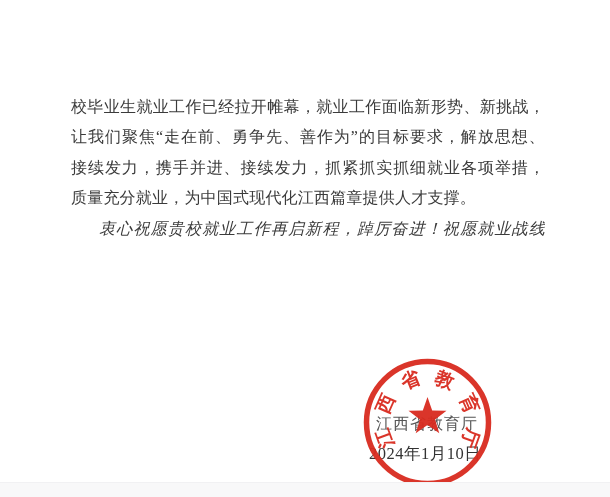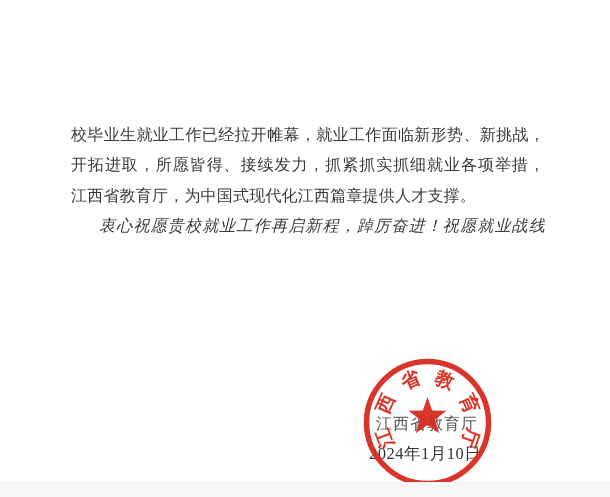--- a/index.html
+++ b/index.html
@@ -7,21 +7,21 @@
     position: relative;
     width: 610px;
     height: 497px;
     background: #ffffff;
     overflow: hidden;
     font-family: "Liberation Serif", "DejaVu Serif", serif;
   }
   .body-text {
     position: absolute;
     left: 71px;
-    top: 120px;
+    top: 92px;
     width: 474px;
     font-size: 16px;
     color: #3b3b3b;
   }
   .line {
     height: 30.4px;
     line-height: 30.4px;
     letter-spacing: 0.2px;
     white-space: nowrap;
   }
@@ -75,22 +75,23 @@
     border-top: 1px solid #f1f1f3;
   }
 </style>
 </head>
 <body>
 
 <div class="page">
 
   <div class="body-text">
     <div class="line j">校毕业生就业工作已经拉开帷幕，就业工作面临新形势、新挑战，</div>
-    <div class="line j">开拓进取，所愿皆得、接续发力，抓紧抓实抓细就业各项举措，</div>
-    <div class="line">江西省教育厅，为中国式现代化江西篇章提供人才支撑。</div>
+    <div class="line j">让我们聚焦“走在前、勇争先、善作为”的目标要求，解放思想、</div>
+    <div class="line j">接续发力，携手并进、接续发力，抓紧抓实抓细就业各项举措，</div>
+    <div class="line">质量充分就业，为中国式现代化江西篇章提供人才支撑。</div>
     <div class="line j indent">衷心祝愿贵校就业工作再启新程，踔厉奋进！祝愿就业战线</div>
   </div>
 
   <div class="sign-name">江西省教育厅</div>
   <div class="sign-date">2024年1月10日</div>
 
   <svg class="seal" viewBox="0 0 135 135" xmlns="http://www.w3.org/2000/svg">
     <circle cx="67.5" cy="67.5" r="61" fill="none" stroke="#d92b1f" stroke-width="5.5"></circle>
     <g fill="#d92b1f">
       <text x="67.5" y="28" text-anchor="middle" transform="rotate(-110 67.5 67.5)">江</text>

